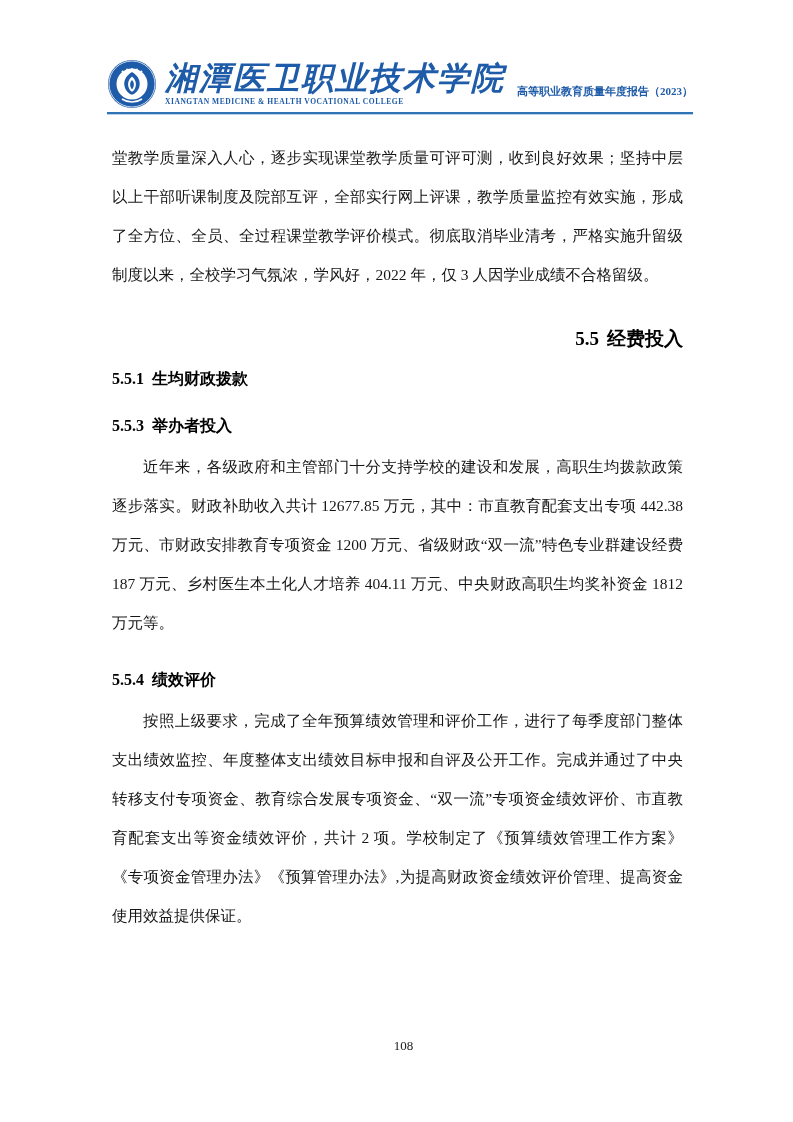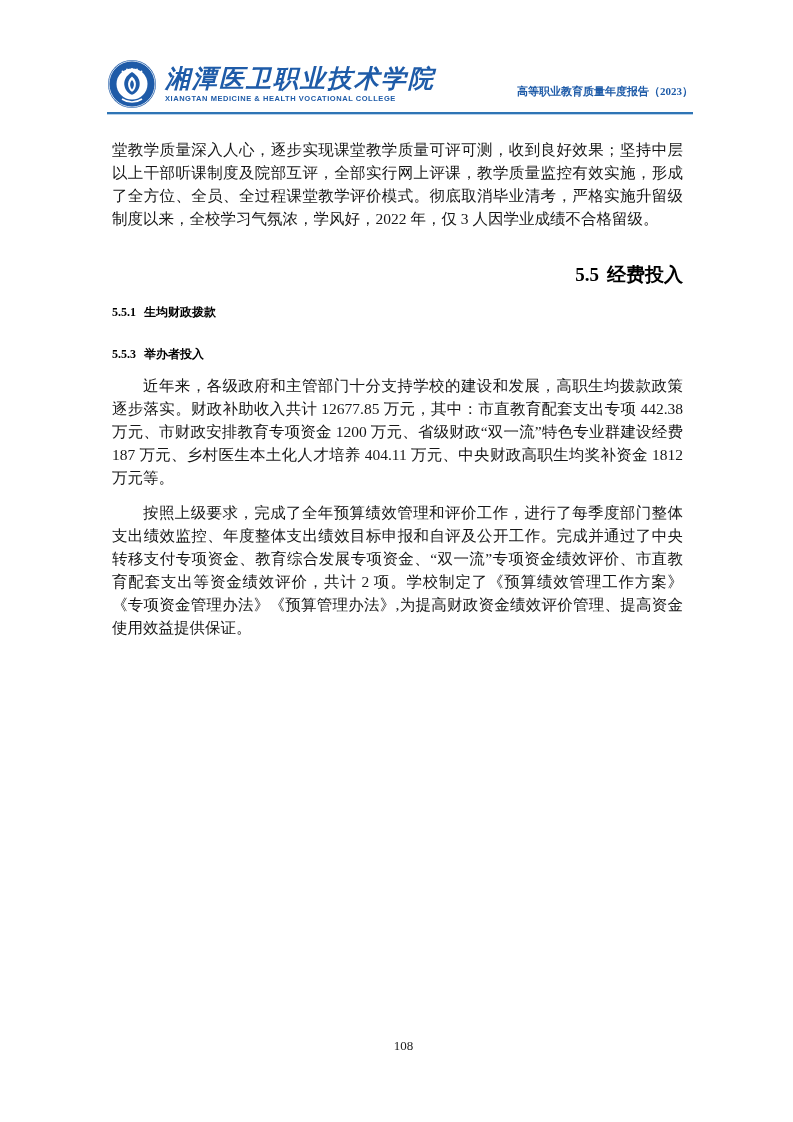--- a/index.html
+++ b/index.html
@@ -21,30 +21,30 @@
     top: 58px;
     height: 52px;
     display: flex;
     align-items: center;
     justify-content: space-between;
   }
   .header-left { display: flex; align-items: center; gap: 8px; }
   .logo { width: 50px; height: 50px; flex: 0 0 auto; }
   .name-block { display: flex; flex-direction: column; line-height: 1; }
   .cn-name {
-    font-size: 25px;
+    font-size: 32px;
     font-weight: bold;
     font-style: italic;
     color: #1e5ba8;
     letter-spacing: 2px;
     white-space: nowrap;
   }
   .en-name {
     margin-top: 4px;
-    font-family: Liberation Sans, sans-serif;
+    font-family: Liberation Serif, serif;
     font-size: 7.5px;
     font-weight: bold;
     color: #1e5ba8;
     letter-spacing: 0.55px;
     white-space: nowrap;
   }
   .report-title {
     font-size: 11px;
     font-weight: bold;
     color: #1e5ba8;
@@ -63,39 +63,39 @@
   
   .content {
     position: absolute;
     left: 112px;
     right: 110px;
     top: 138px;
   }
   .body-text {
     margin: 0;
     font-size: 15.5px;
-    line-height: 23px;
+    line-height: 39px;
     text-align: justify;
     text-indent: 2em;
     color: #161616;
   }
   .body-text.no-indent { text-indent: 0; }
   .section-heading {
     margin: 34px 0 0 0;
     font-family: "Liberation Sans", "DejaVu Sans", sans-serif;
     font-size: 19px;
     font-weight: bold;
     color: #000000;
     line-height: 1.2;
     text-align: right;
   }
   .sub-heading {
     margin: 28px 0 0 0;
     font-family: "Liberation Sans", "DejaVu Sans", sans-serif;
-    font-size: 12px;
+    font-size: 16px;
     font-weight: bold;
     color: #000000;
     line-height: 1.2;
   }
   .heading-num { margin-right: 8px; font-family: "Liberation Serif", "DejaVu Serif", serif; }
   .after-heading { margin-top: 12px; }
   .after-section { margin-top: 18px; }
   
   .footer {
     position: absolute;
@@ -145,20 +145,21 @@
     <p class="body-text no-indent">堂教学质量深入人心，逐步实现课堂教学质量可评可测，收到良好效果；坚持中层以上干部听课制度及院部互评，全部实行网上评课，教学质量监控有效实施，形成了全方位、全员、全过程课堂教学评价模式。彻底取消毕业清考，严格实施升留级制度以来，全校学习气氛浓，学风好，2022 年，仅 3 人因学业成绩不合格留级。</p>
 
     <h1 class="section-heading"><span class="heading-num">5.5</span><span>经费投入</span></h1>
 
     <h2 class="sub-heading after-section"><span class="heading-num">5.5.1</span><span>生均财政拨款</span></h2>
 
 
     <h2 class="sub-heading"><span class="heading-num">5.5.3</span><span>举办者投入</span></h2>
     <p class="body-text after-heading">近年来，各级政府和主管部门十分支持学校的建设和发展，高职生均拨款政策逐步落实。财政补助收入共计 12677.85 万元，其中：市直教育配套支出专项 442.38 万元、市财政安排教育专项资金 1200 万元、省级财政“双一流”特色专业群建设经费 187 万元、乡村医生本土化人才培养 404.11 万元、中央财政高职生均奖补资金 1812 万元等。</p>
 
+    <h2 class="sub-heading"><span class="heading-num">5.5.4</span><span>绩效评价</span></h2>
     <p class="body-text after-heading">按照上级要求，完成了全年预算绩效管理和评价工作，进行了每季度部门整体支出绩效监控、年度整体支出绩效目标申报和自评及公开工作。完成并通过了中央转移支付专项资金、教育综合发展专项资金、“双一流”专项资金绩效评价、市直教育配套支出等资金绩效评价，共计 2 项。学校制定了《预算绩效管理工作方案》《专项资金管理办法》《预算管理办法》,为提高财政资金绩效评价管理、提高资金使用效益提供保证。</p>
 
   </div>
 
   <div class="footer">
     <span>108</span>
   </div>
 
 </div>
 

